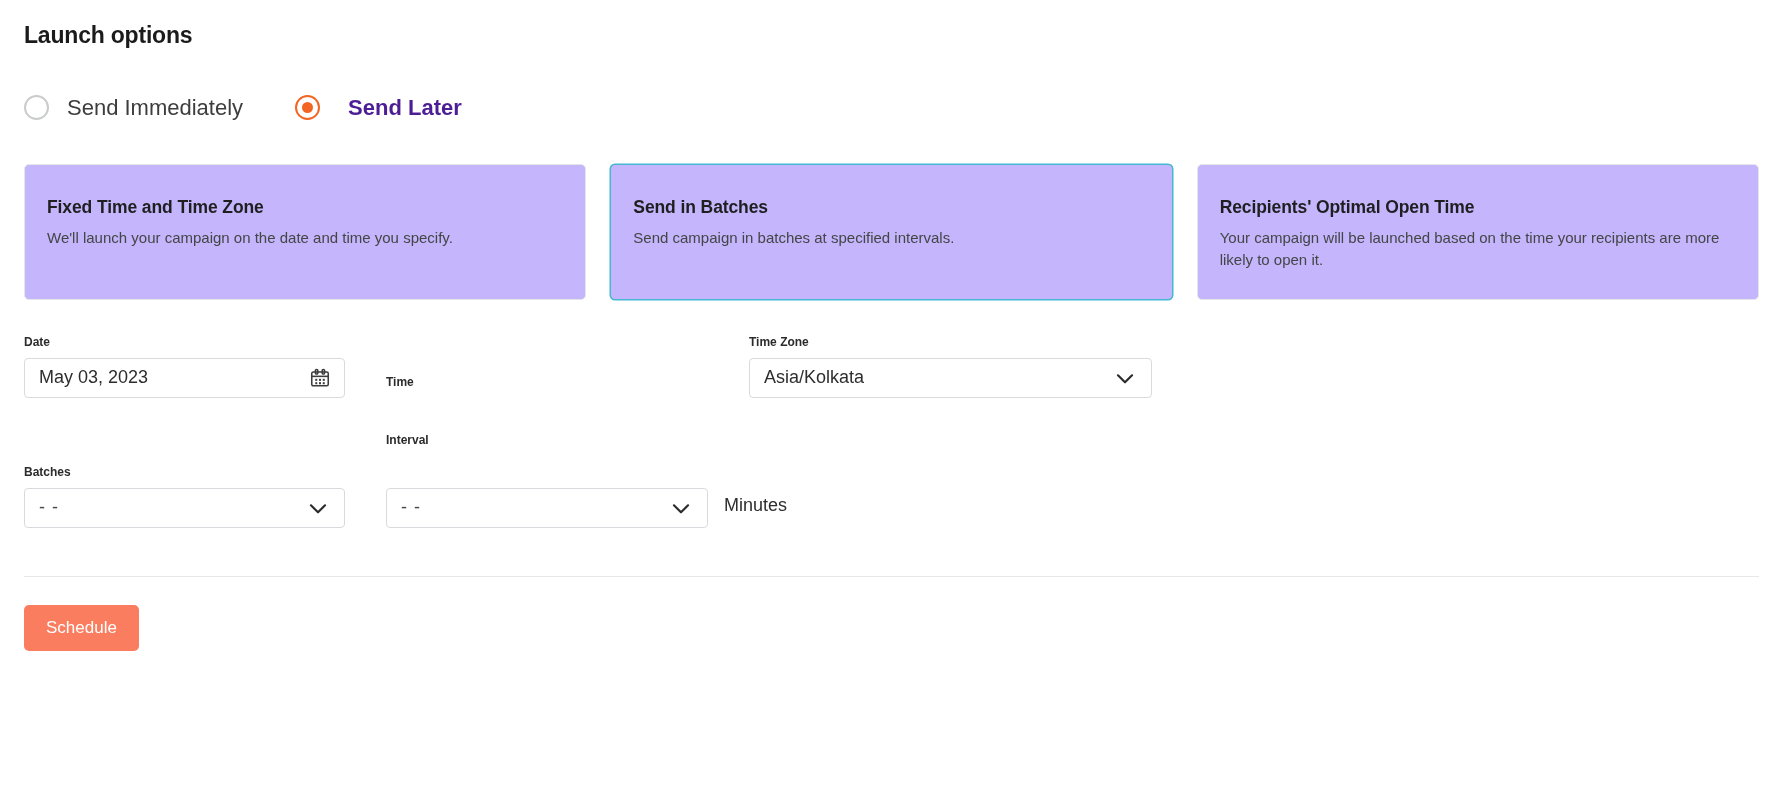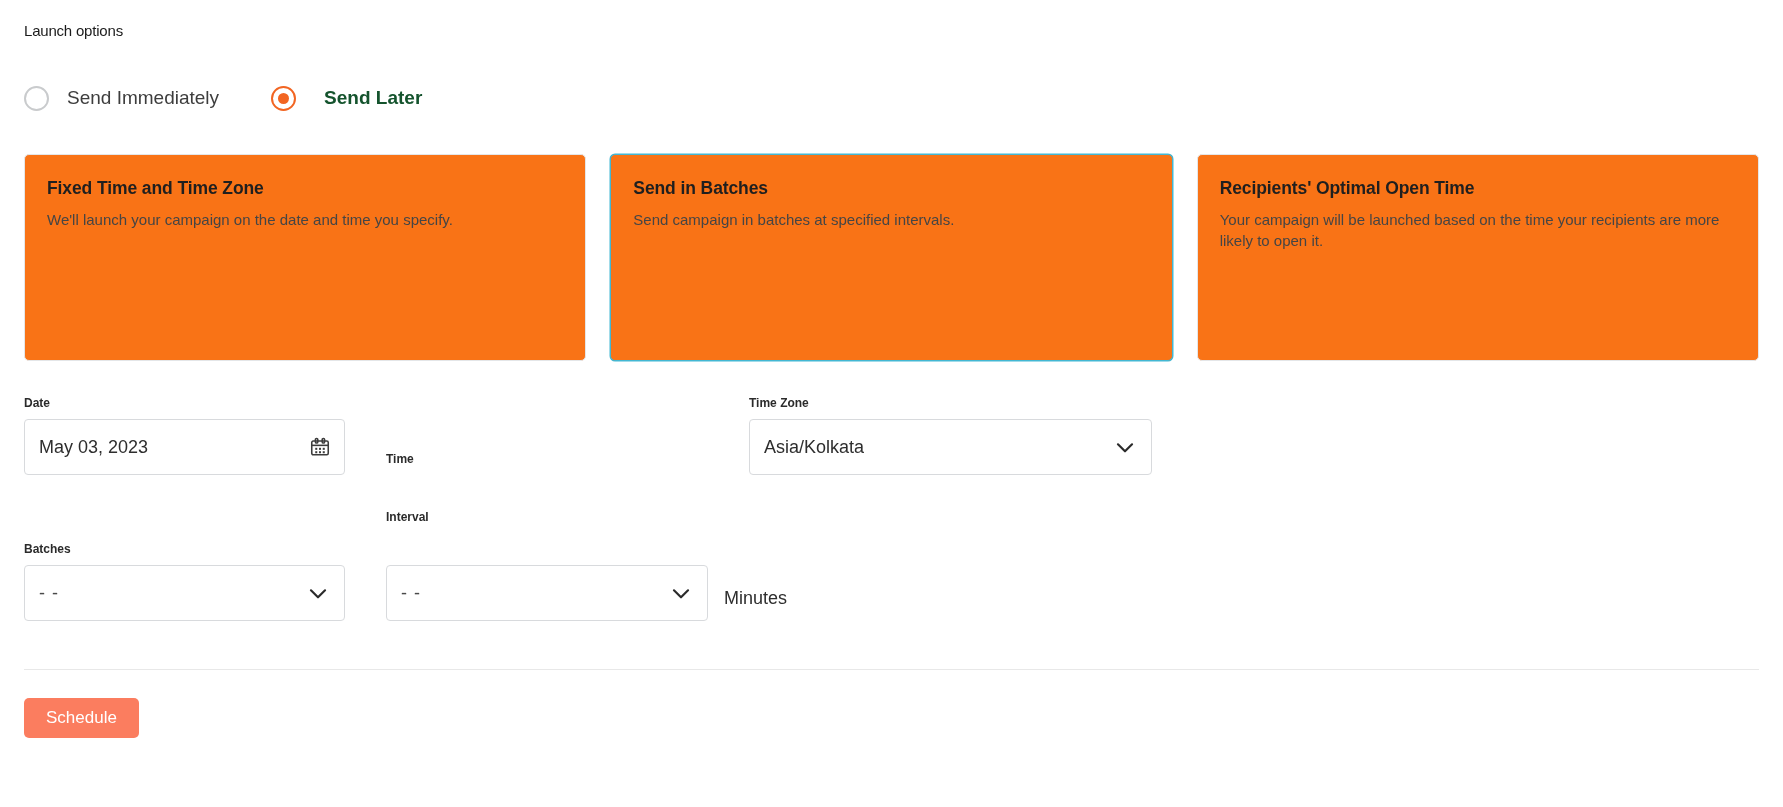--- a/index.html
+++ b/index.html
@@ -16,22 +16,22 @@
     overflow: hidden;
     position: relative;
   }
 
   .page {
     padding: 22px 24px 0 24px;
   }
 
   
   .page-title {
-    font-size: 15px;
-    font-weight: normal;
+    font-size: 23px;
+    font-weight: bold;
     color: #1b1b1b;
     letter-spacing: -0.2px;
     margin: 0 0 0 0;
     line-height: 1.2;
   }
 
   
   .radio-row {
     display: flex;
     align-items: center;
@@ -64,45 +64,45 @@
     left: 50%;
     top: 50%;
     width: 11px;
     height: 11px;
     margin-left: -5.5px;
     margin-top: -5.5px;
     border-radius: 50%;
     background: #f26522;
   }
   .radio-label {
-    font-size: 19px;
+    font-size: 22px;
     color: #3d3d3d;
     margin-left: 18px;
     white-space: nowrap;
   }
   .radio-label.bold {
     font-weight: bold;
-    color: #14532d;
+    color: #4c1d95;
     margin-left: 28px;
   }
 
   
   .cards {
     display: flex;
     gap: 24px;
     margin-top: 42px;
   }
   .card {
     flex: 1 1 0;
     min-width: 0;
-    height: 207px;
+    height: 136px;
     border: 1px solid #e4e6e8;
     border-radius: 5px;
-    background: #f97316;
-    padding: 23px 22px 0 22px;
+    background: #c4b5fd;
+    padding: 32px 22px 0 22px;
     cursor: pointer;
   }
   .card.selected {
     border: 1px solid #43b7d3;
     box-shadow: 0 0 0 0.5px #43b7d3;
   }
   .card-title {
     font-size: 17.5px;
     font-weight: bold;
     color: #1f1f1f;
@@ -129,21 +129,21 @@
   }
   .field-label {
     font-size: 12px;
     font-weight: bold;
     color: #2b2b2b;
     margin-bottom: 10px;
     line-height: 1;
   }
   .control {
     position: relative;
-    height: 56px;
+    height: 40px;
     border: 1px solid #d8dadd;
     border-radius: 4px;
     background: #fff;
     display: flex;
     align-items: center;
     padding: 15px 14px;
     cursor: text;
   }
   .control.select { cursor: pointer; }
   .control-value {
@@ -192,21 +192,21 @@
     background: #e8e8e8;
     width: 100%;
   }
   .footer {
     padding-top: 28px;
   }
   .btn-primary {
     display: inline-flex;
     align-items: center;
     justify-content: center;
-    height: 40px;
+    height: 46px;
     padding: 0 22px;
     border: none;
     border-radius: 5px;
     background: #fb7d5f;
     color: #ffffff;
     font-size: 17px;
     font-family: "Liberation Sans", sans-serif;
     cursor: pointer;
   }
 

